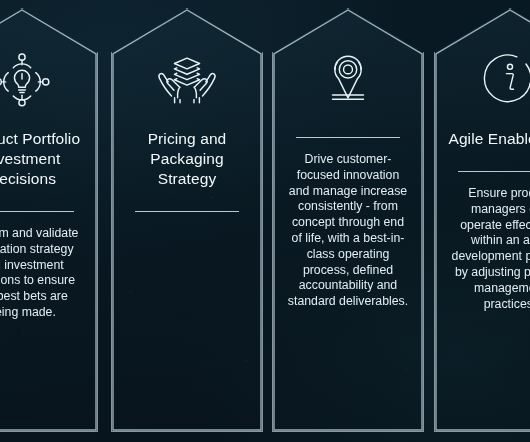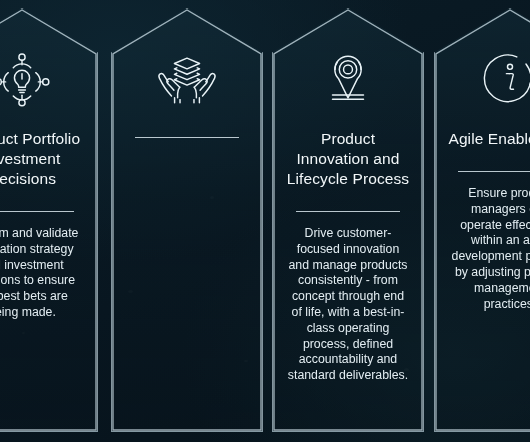--- a/index.html
+++ b/index.html
@@ -218,20 +218,21 @@
 
             <path d="M39.5 41.5c2.8-2.6 5.6-5.2 8-7.6 1.6-1.6 3.6-1.4 4.6-.2 1 1.2.8 2.9-.5 4.3-2.1 2.3-4.3 4.6-6.1 6.6"></path>
             <path d="M51.4 35.8c1.6-2.2 3.2-4.5 4.3-6.5.9-1.7 2.7-2.3 4-1.5 1.3.9 1.6 2.6.8 4.3-1.6 3.4-3.7 7-5.9 10.2-2.2 3.2-4.6 6-6.6 8.2"></path>
             <path d="M44.8 57.5v-5.2"></path>
             <path d="M39.2 57.5v-3.2"></path>
 
             <path d="M24.5 41.5c-1.4 2-2.2 4.4-2.2 6.8v4.2"></path>
             <path d="M39.5 41.5c1.4 2 2.2 4.4 2.2 6.8v4.2"></path>
           </svg>
         </div>
+        <div class="card-title">Pricing and Packaging Strategy</div>
         <div class="divider"></div>
       </div>
     </div>
 
     <div class="card" id="card-3">
       <svg class="card-outline" viewBox="0 0 152 424" preserveAspectRatio="none">
         <polygon points="1,45 76,1 151,45 151,423 1,423"></polygon>
       </svg>
       <div class="card-inner">
         <div class="icon-wrap">
@@ -241,23 +242,22 @@
 
             <circle cx="32" cy="23.1" r="4.6"></circle>
             <circle cx="32" cy="23.1" r="9"></circle>
             <path d="M18.6 23.1a13.4 13.4 0 0 1 2.5-7.8"></path>
             <path d="M45.4 23.1a13.4 13.4 0 0 0-2.5-7.8"></path>
 
             <path d="M16 49.5h32"></path>
             <path d="M16 54h32"></path>
           </svg>
         </div>
-        <div class="card-title">Product Innovation and Lifecycle Process</div>
-        <div class="divider"></div>
-        <div class="card-body">Drive customer-focused innovation and manage products consistently - from concept through end of life, with a best-in-class operating process, defined accountability and standard deliverables.</div>
+        <div class="divider"></div>
+        <div class="card-body">Drive customer-focused innovation and manage increase consistently - from concept through end of life, with a best-in-class operating process, defined accountability and standard deliverables.</div>
       </div>
     </div>
 
     <div class="card" id="card-4">
       <svg class="card-outline" viewBox="0 0 152 424" preserveAspectRatio="none">
         <polygon points="1,45 76,1 151,45 151,423 1,423"></polygon>
       </svg>
       <div class="card-inner">
         <div class="icon-wrap">
           <svg viewBox="0 0 64 64" width="62" height="62">

